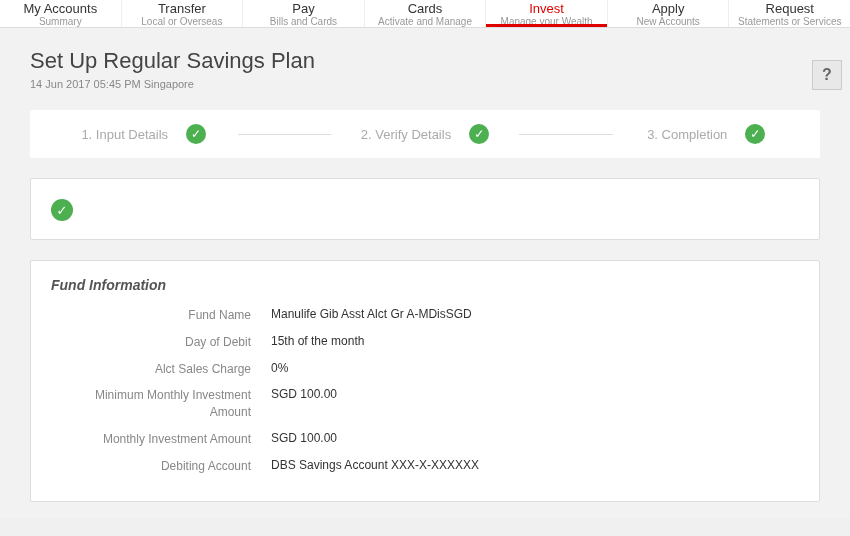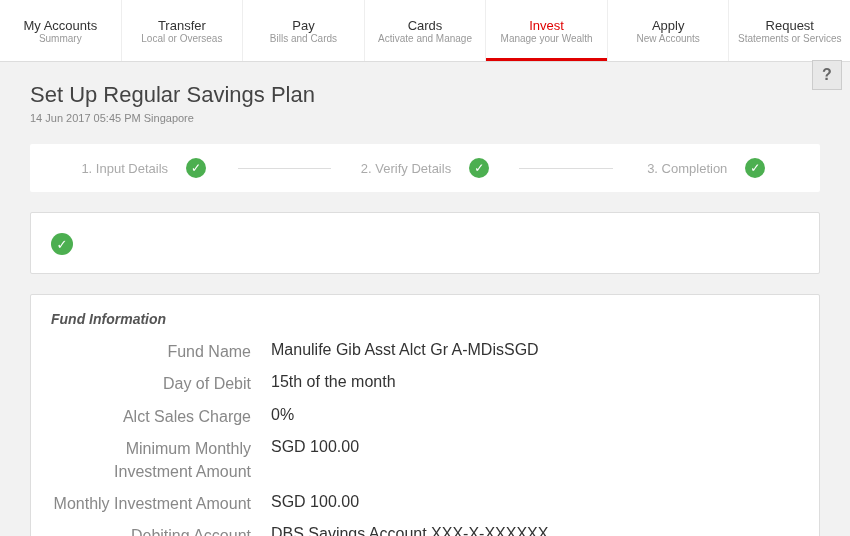--- a/index.html
+++ b/index.html
@@ -9,21 +9,21 @@
       height: 536px;
       overflow: hidden;
       background: #f0f0f0;
     }
 
     
     .top-nav {
       display: flex;
       background: #fff;
       border-bottom: 1px solid #ddd;
-      height: 62px;
+      height: 28px;
     }
     .nav-item {
       flex: 1;
       display: flex;
       flex-direction: column;
       align-items: center;
       justify-content: center;
       cursor: pointer;
       text-decoration: none;
       padding: 4px 8px;
@@ -163,21 +163,21 @@
     .fund-title {
       font-size: 14px;
       color: #555;
       font-weight: 600;
       margin-bottom: 14px;
       font-style: italic;
     }
     .fund-row {
       display: flex;
       margin-bottom: 10px;
-      font-size: 16px;
+      font-size: 12px;
     }
     .fund-label {
       flex: 0 0 220px;
       text-align: right;
       color: #888;
       padding-right: 20px;
       line-height: 1.4;
     }
     .fund-value {
       color: #333;

